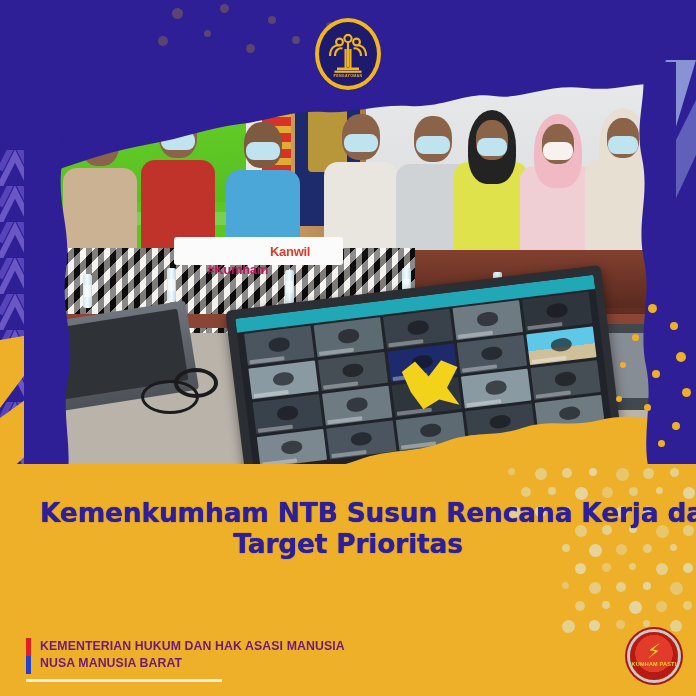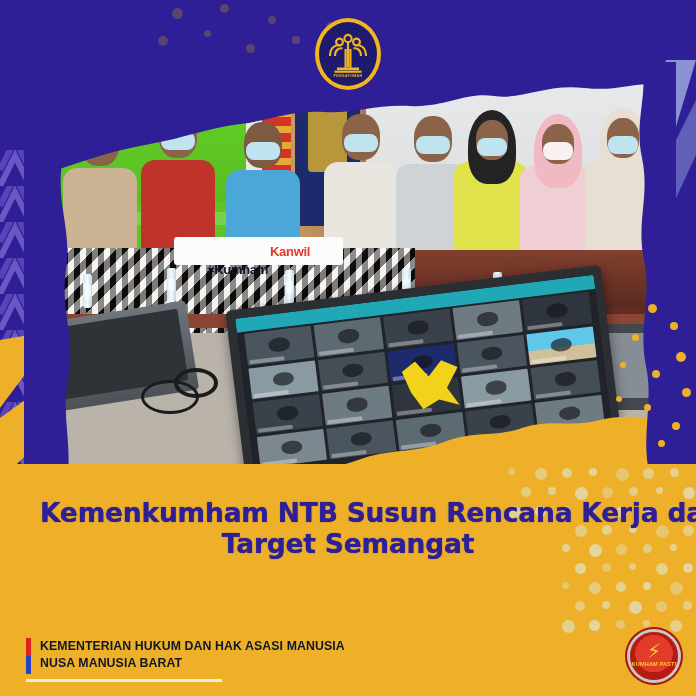--- a/index.html
+++ b/index.html
@@ -90,21 +90,21 @@
   .person { position: absolute; }
   .head { position:absolute; border-radius:46% 46% 42% 42%; }
   .mask { position:absolute; background:#bfe3ef; border-radius:8px; }
   .hijab { position:absolute; border-radius:50% 50% 38% 38%; }
   .body { position:absolute; border-radius:14px 14px 4px 4px; }
 
   
   .sign { position:absolute; left:23%; top:175px; width:26%; height:28px; background:#fbfbfb; border-radius:3px;
           display:flex; align-items:center; justify-content:center; gap:2px;
           font: 700 13px "Liberation Sans", sans-serif; letter-spacing:-.3px; }
-  .sign .a { color:#0f172a;margin-top:36px; }
+  .sign .a { color:#be185d;margin-top:36px; }
   .sign .b { color:#e23b2a; }
 
   
   .bottle { position:absolute; width:9px; height:34px; background:linear-gradient(90deg,#cfe6ef,#f2fbff,#bcd8e3);
             border-radius:2px 2px 3px 3px; }
   .bottle::after{ content:""; position:absolute; left:1px; top:11px; width:7px; height:12px; background:rgba(255,255,255,.55);}
 
   
   #laptop {
     position:absolute; left:33%; top:225px; width:58%; height:250px;
@@ -166,21 +166,21 @@
     text-align:center;
     color:#2E1F96;
     font: 700 26.5px/1.16 "DejaVu Sans", sans-serif;
     letter-spacing:-.2px;
     text-shadow:0 0 1px #2E1F96;
   }
   #title span { display:block; white-space:nowrap; }
 
   #footer { position:absolute; left:26px; bottom:22px; display:flex; align-items:flex-start; }
   #footer-bars { width:5px; height:36px; margin-right:9px; background:linear-gradient(180deg,#e02020 0 50%, #2442c9 50% 100%); }
-  #footer-text { font: 700 12.3px/1.38 "Liberation Sans", sans-serif; color:#0f172a; letter-spacing:.1px; }
+  #footer-text { font: 700 12.3px/1.38 "Liberation Sans", sans-serif; color:#701a75; letter-spacing:.1px; }
   #footer-rule { position:absolute; left:26px; bottom:14px; width:196px; height:3px; background:#F3EDDC; }
 
   
   #seal {
     position:absolute; right:18px; bottom:16px; width:48px; height:48px; border-radius:50%;
     background: radial-gradient(circle at 50% 45%, #e23b2a 0 52%, #b51a13 53% 78%, #8f120d 79% 100%);
     box-shadow: 0 0 0 3px #c9c9c9, 0 0 0 5px #a81610;
     display:flex; align-items:center; justify-content:center;
   }
   #seal-inner { position:relative; width:100%; height:100%; }
@@ -598,21 +598,21 @@
         <div class="cdot" style="left: 187px; top: 137px; width: 9px; height: 9px; opacity: 0.67;"></div>
         <div class="cdot" style="left: 66px; top: 156px; width: 13px; height: 13px; opacity: 0.79;"></div>
         <div class="cdot" style="left: 93px; top: 156px; width: 11px; height: 11px; opacity: 0.91;"></div>
         <div class="cdot" style="left: 120px; top: 156px; width: 9px; height: 9px; opacity: 0.55;"></div>
         <div class="cdot" style="left: 147px; top: 156px; width: 7px; height: 7px; opacity: 0.67;"></div>
         <div class="cdot" style="left: 174px; top: 156px; width: 12px; height: 12px; opacity: 0.79;"></div>
       </div>
 
     <div id="title">
       <span>Kemenkumham NTB Susun Rencana Kerja dan</span>
-      <span>Target Semangat</span>
+      <span>Target Prioritas</span>
     </div>
 
     <div id="footer">
       <div id="footer-bars"></div>
       <div id="footer-text">
         <div>KEMENTERIAN HUKUM DAN HAK ASASI MANUSIA</div>
         <div>NUSA MANUSIA BARAT</div>
       </div>
     </div>
     <div id="footer-rule"></div>

